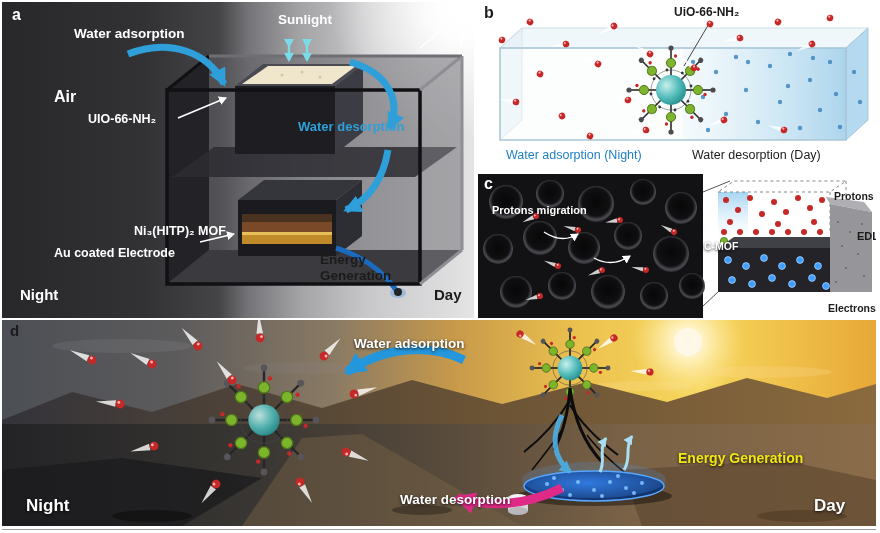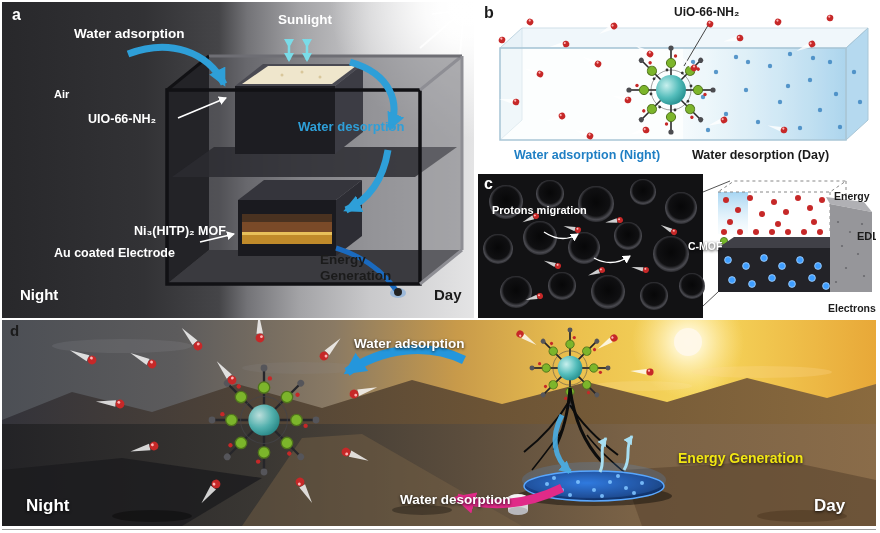--- a/index.html
+++ b/index.html
@@ -105,21 +105,21 @@
 
       <g>
         <line x1="176" y1="116" x2="224" y2="96" stroke="#ffffff" stroke-width="1.6" marker-end="url(#a-arrW)"></line>
         <line x1="198" y1="240" x2="232" y2="232" stroke="#ffffff" stroke-width="1.6" marker-end="url(#a-arrW)"></line>
       </g>
     </svg>
 
     <div class="tag light" style="left:10px; top:4px;">a</div>
     <div class="lbl light" style="left:72px; top:24px; font-size:13.5px;">Water adsorption</div>
     <div class="lbl light" style="left:276px; top:10px; font-size:13.5px;">Sunlight</div>
-    <div class="lbl light" style="left:52px; top:86px; font-size:11px;">Air</div>
+    <div class="lbl light" style="left:52px; top:86px; font-size:16px;">Air</div>
     <div class="lbl light" style="left:86px; top:110px; font-size:12.5px;">UIO-66-NH₂</div>
     <div class="lbl blue-label" style="left:296px; top:118px; font-size:13px;">Water desorption</div>
     <div class="lbl light" style="left:84px; top:222px; font-size:12.5px;margin-left:48px;">Ni₃(HITP)₂ MOF</div>
     <div class="lbl light" style="left:52px; top:244px; font-size:12.5px;">Au coated Electrode</div>
     <div class="lbl dark" style="left:318px; top:250px; font-size:13.5px; white-space:normal; width:92px;">Energy Generation</div>
     <div class="lbl light" style="left:18px; top:284px; font-size:15px; font-weight:bold;">Night</div>
     <div class="lbl dark" style="left:432px; top:284px; font-size:15px; font-weight:bold;">Day</div>
   </div>
 
   <div class="panel" id="panel-b">
@@ -214,22 +214,22 @@
           <use href="#b-mol" transform="translate(262,36) rotate(-12)"></use>
         <use href="#b-mol" transform="translate(300,20) rotate(18)"></use>
           <use href="#b-mol" transform="translate(334,42) rotate(-24)"></use>
         <use href="#b-mol" transform="translate(352,16) rotate(12)"></use>
           <use href="#b-mol" transform="translate(306,128) rotate(15)"></use>
       </g>
     </svg>
 
     <div class="tag dark" style="left:6px; top:2px;">b</div>
     <div class="lbl dark" style="left:196px; top:4px; font-size:12px;">UiO-66-NH₂</div>
-    <div class="lbl" style="left:28px; top:146px; font-size:12.5px; font-weight:bold; color:#1f7fc4;margin-left:8px;">Water adsorption (Night)</div>
-    <div class="lbl dark" style="left:214px; top:146px; font-size:12.5px; font-weight:bold;">Water desorption (Day)</div>
+    <div class="lbl" style="left:28px; top:146px; font-size:12.5px; font-weight:normal; color:#1f7fc4;">Water adsorption (Night)</div>
+    <div class="lbl dark" style="left:214px; top:146px; font-size:12.5px; font-weight:normal;">Water desorption (Day)</div>
   </div>
 
   <div class="panel" id="panel-c">
     <svg class="art" viewBox="0 0 398 144">
       <defs>
         <radialGradient id="c-pore" cx="50%" cy="45%" r="55%">
           <stop offset="0%" stop-color="#070708"></stop>
             <stop offset="70%" stop-color="#101012"></stop>
             <stop offset="88%" stop-color="#4a4a50"></stop>
             <stop offset="100%" stop-color="#2a2a2e"></stop>
@@ -343,23 +343,23 @@
           <circle cx="380" cy="80" r="1.1"></circle>
             <circle cx="368" cy="94" r="1.1"></circle>
             <circle cx="386" cy="102" r="1.1"></circle>
             <circle cx="358" cy="108" r="1.1"></circle>
         </g>
       </g>
     </svg>
 
     <div class="tag light" style="left:6px; top:1px;">c</div>
     <div class="lbl light" style="left:14px; top:30px; font-size:11px;text-align:right;">Protons migration</div>
-    <div class="lbl dark" style="left:356px; top:16px; font-size:10.5px;">Energy</div>
+    <div class="lbl dark" style="left:356px; top:16px; font-size:10.5px;">Protons</div>
     <div class="lbl dark" style="left:379px; top:56px; font-size:11px;">EDL</div>
-    <div class="lbl light shadow" style="left:210px; top:66px; font-size:10.5px;">C-MOF</div>
+    <div class="lbl light shadow" style="left:210px; top:66px; font-size:10.5px;padding-left:16px;">C-MOF</div>
     <div class="lbl dark" style="left:350px; top:128px; font-size:10.5px;">Electrons</div>
   </div>
 
   <div class="panel" id="panel-d">
     <svg class="art" viewBox="0 0 874 206">
       <defs>
         <linearGradient id="d-sky" x1="0" y1="0" x2="1" y2="0">
           <stop offset="0%" stop-color="#4c4f55"></stop>
             <stop offset="20%" stop-color="#5c5b5c"></stop>
             <stop offset="38%" stop-color="#8a7a64"></stop>

